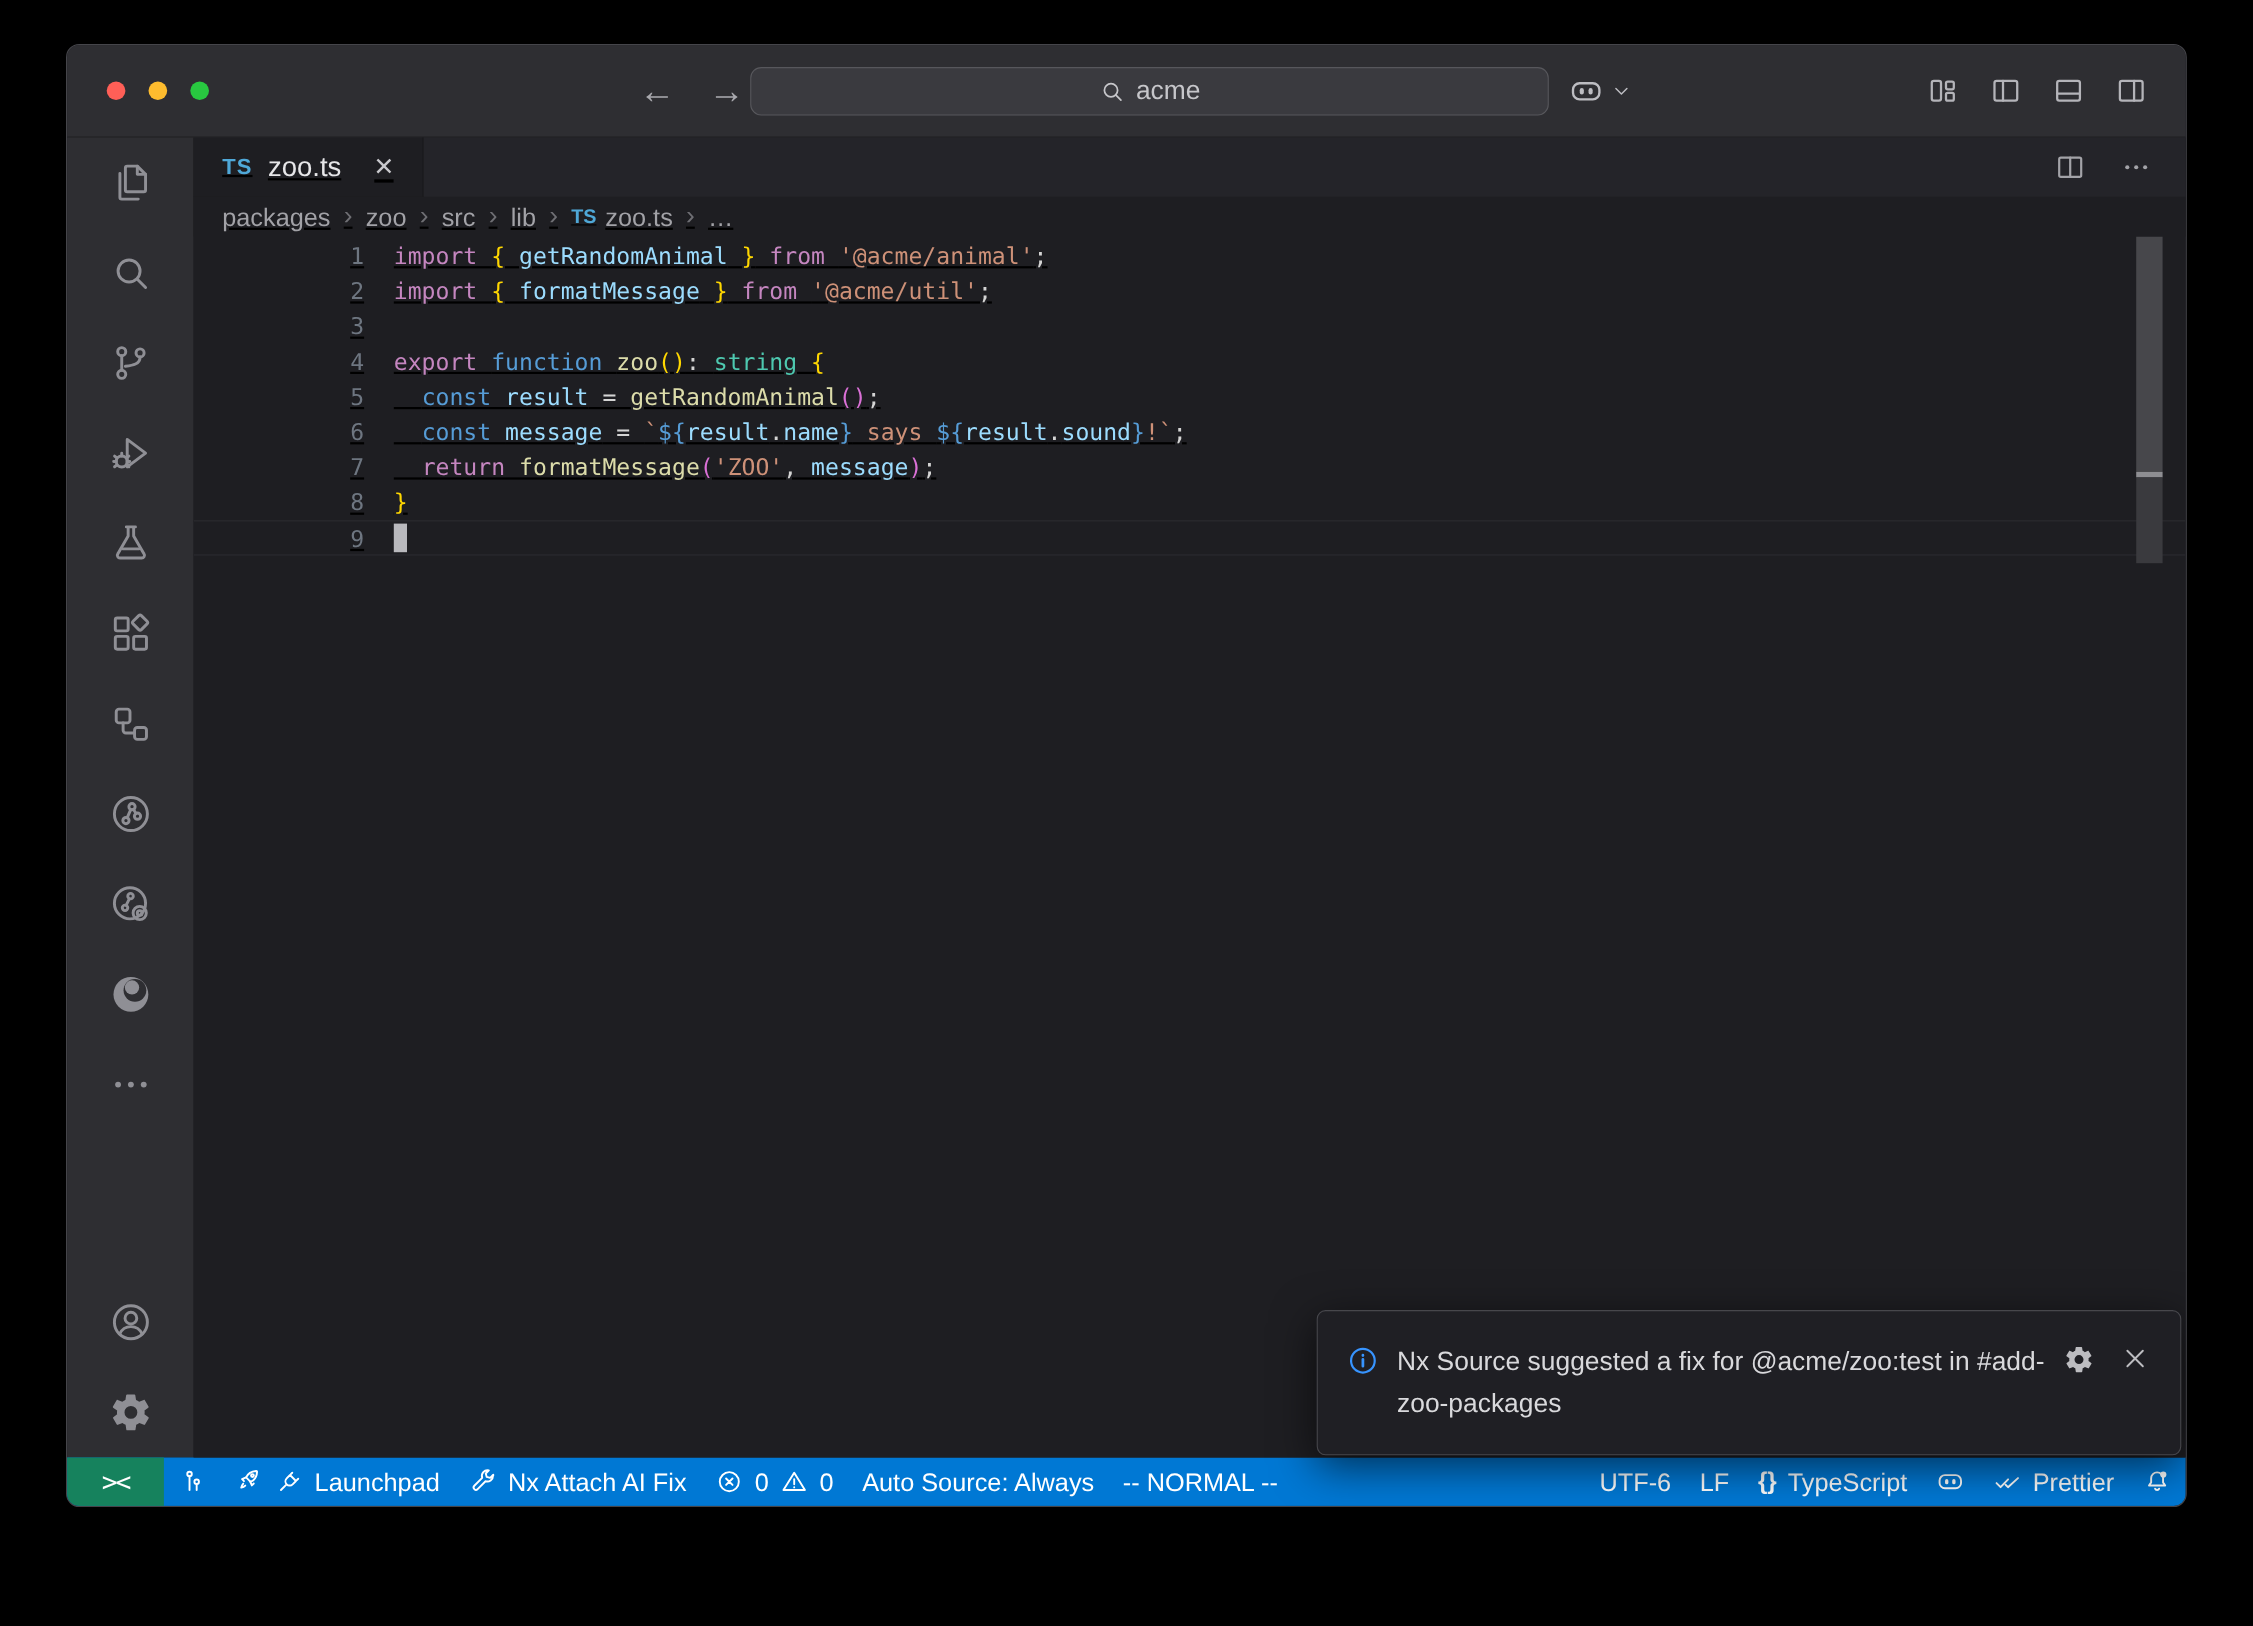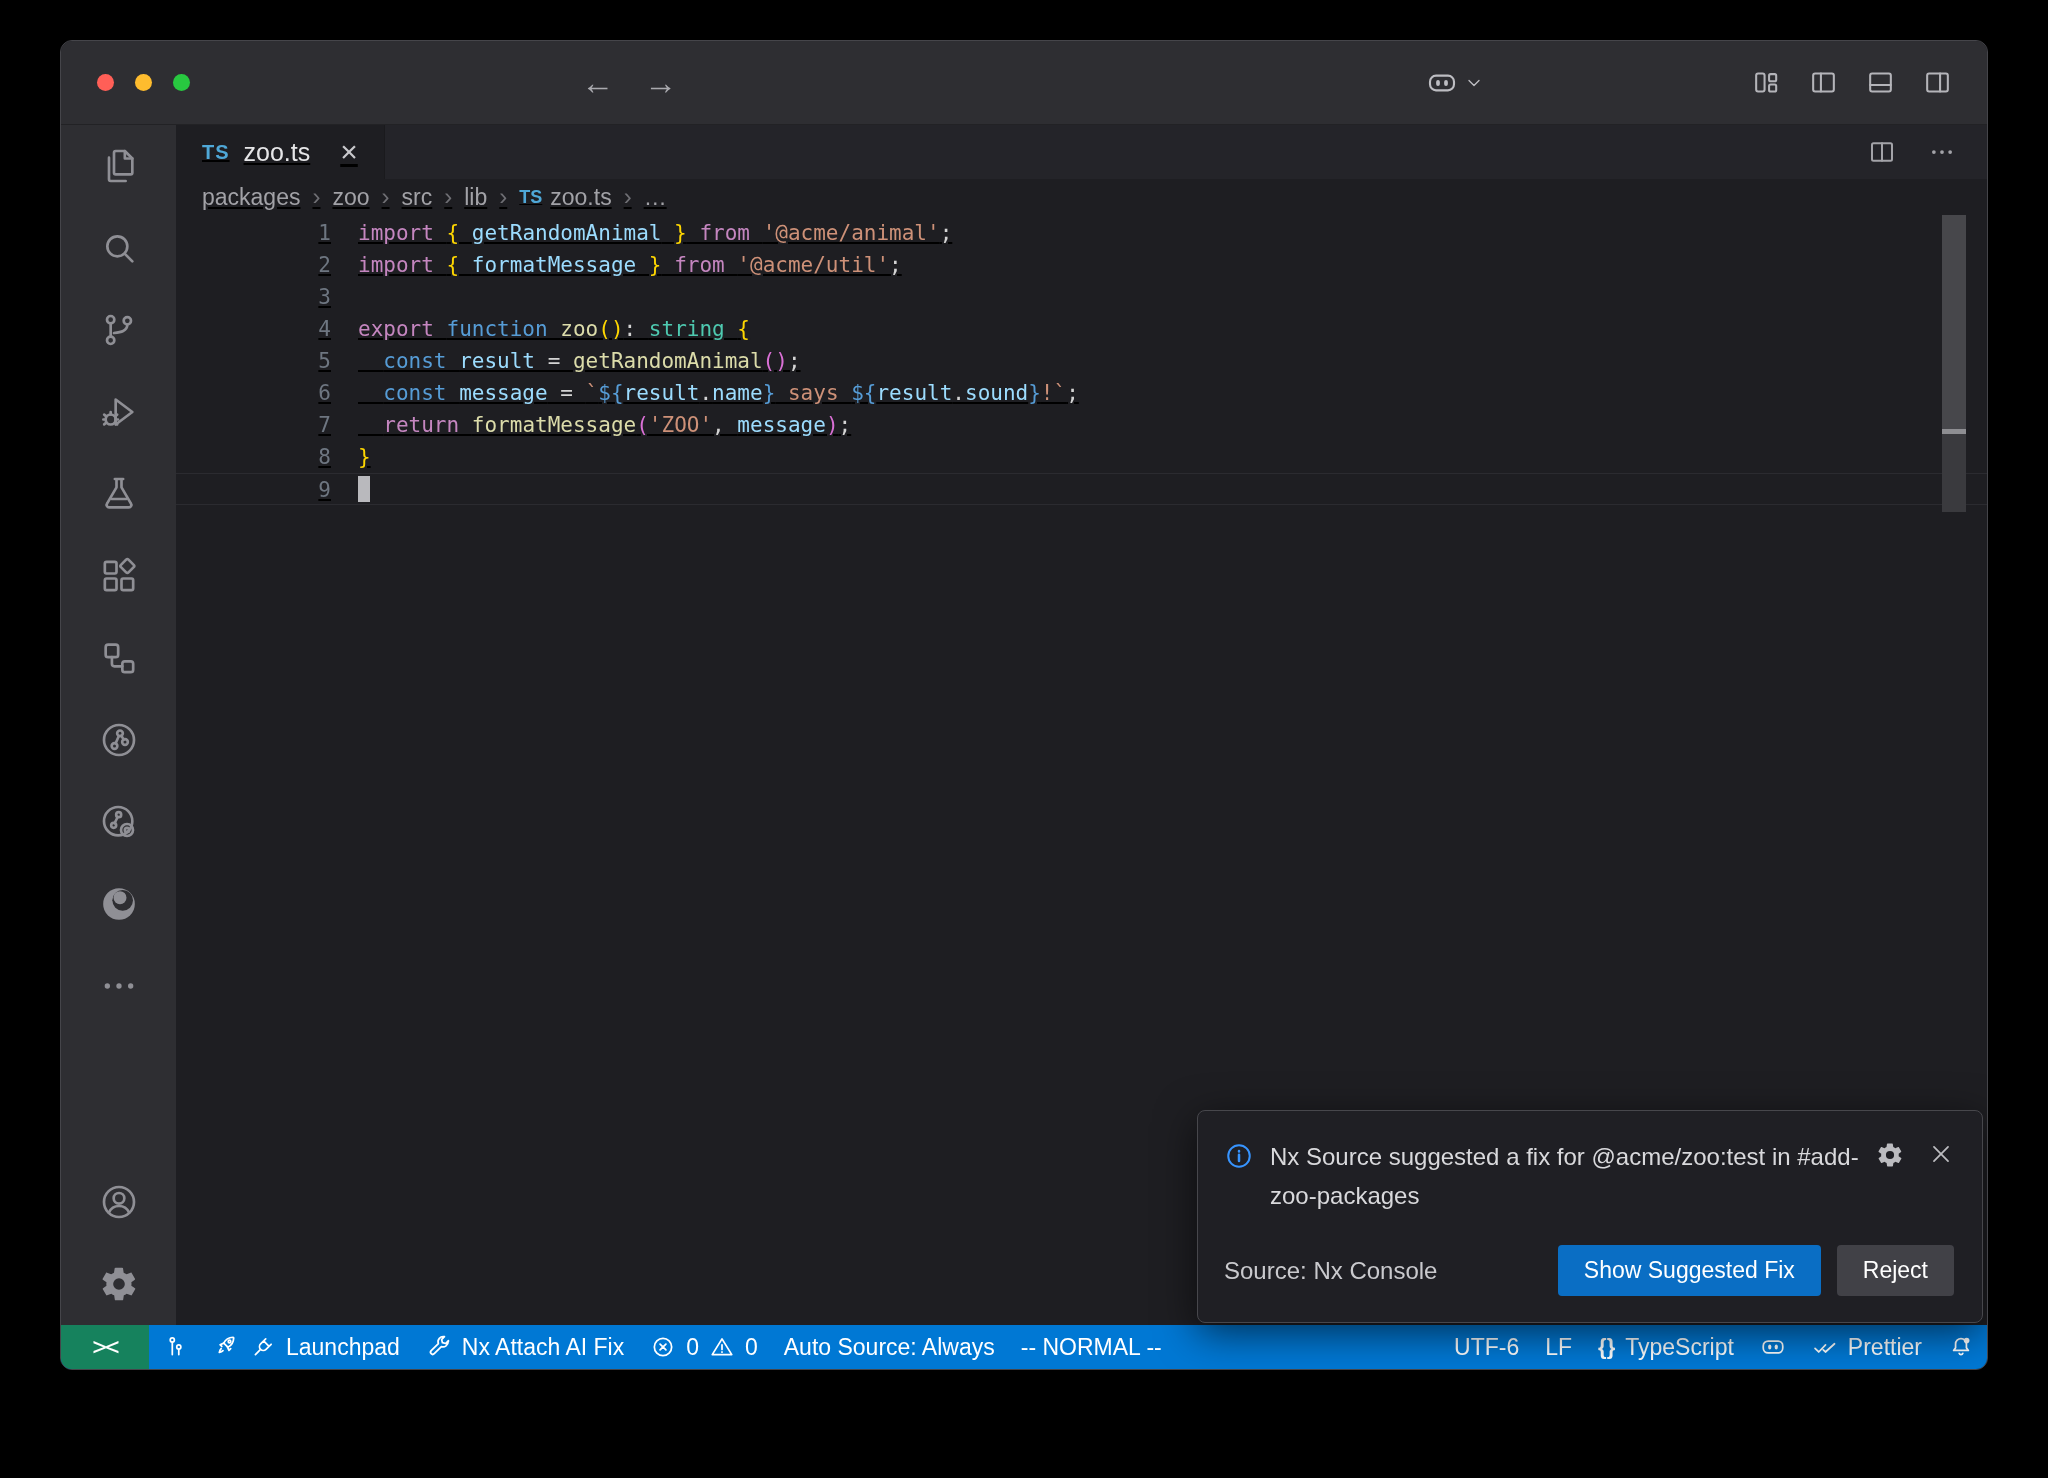--- a/index.html
+++ b/index.html
@@ -99,20 +99,29 @@
   <div class="titlebar">
     <div class="traffic">
       <span class="dot" id="tl-red" style="background: rgb(255, 95, 87);"></span>
       <span class="dot" id="tl-yellow" style="background: rgb(254, 188, 46);"></span>
       <span class="dot" id="tl-green" style="background: rgb(40, 200, 64);"></span>
     </div>
     <div class="nav-arrows">
       <span>←</span>
       <span>→</span>
     </div>
+    <div class="searchbox">
+      <span class="icon" style="width:24px;height:24px;">
+            <svg viewBox="0 0 24 24" fill="none" stroke="currentColor" stroke-width="1.6" stroke-linecap="round" stroke-linejoin="round">
+              <circle cx="11" cy="11" r="6"></circle>
+              <path d="M15.5 15.5L20 20"></path>
+            </svg>
+          </span>
+      <span>acme</span>
+    </div>
     <div class="copilot-menu">
       <span class="icon" style="width:32px;height:32px;">
             <svg viewBox="0 0 24 24" fill="none" stroke="currentColor" stroke-width="1.6" stroke-linecap="round" stroke-linejoin="round">
               <path d="M7.5 6.5h9A4.5 4.5 0 0 1 21 11v2a4.5 4.5 0 0 1-4.5 4.5h-9A4.5 4.5 0 0 1 3 13v-2a4.5 4.5 0 0 1 4.5-4.5z"></path>
               <rect x="7.6" y="9.8" width="2.8" height="4.4" rx="1.4" fill="currentColor" stroke="none"></rect>
               <rect x="13.6" y="9.8" width="2.8" height="4.4" rx="1.4" fill="currentColor" stroke="none"></rect>
             </svg>
           </span>
       <span class="icon" style="width:20px;height:20px;">
             <svg viewBox="0 0 24 24" fill="none" stroke="currentColor" stroke-width="1.6" stroke-linecap="round" stroke-linejoin="round">
@@ -388,27 +397,20 @@
                 <path d="M19.4 13c0-.3.1-.6.1-1s0-.7-.1-1l2.1-1.6c.2-.2.2-.4.1-.6l-2-3.4c-.1-.2-.4-.3-.6-.2l-2.5 1c-.5-.4-1.1-.7-1.7-1l-.4-2.6c0-.2-.2-.4-.5-.4h-4c-.2 0-.4.2-.5.4l-.4 2.6c-.6.2-1.1.6-1.7 1l-2.5-1c-.2-.1-.5 0-.6.2l-2 3.4c-.1.2-.1.5.1.6L4.5 11c0 .3-.1.6-.1 1s0 .7.1 1l-2.1 1.6c-.2.2-.2.4-.1.6l2 3.4c.1.2.4.3.6.2l2.5-1c.5.4 1.1.7 1.7 1l.4 2.6c0 .2.2.4.5.4h4c.2 0 .4-.2.5-.4l.4-2.6c.6-.2 1.1-.6 1.7-1l2.5 1c.2.1.5 0 .6-.2l2-3.4c.1-.2.1-.5-.1-.6L19.4 13zM12 15.5a3.5 3.5 0 1 1 0-7 3.5 3.5 0 0 1 0 7z"></path>
               </svg>
             </span>
         <span class="icon" style="width:26px;height:26px;">
               <svg viewBox="0 0 24 24" fill="none" stroke="currentColor" stroke-width="1.6" stroke-linecap="round" stroke-linejoin="round">
                 <path d="M5.5 5.5l13 13M18.5 5.5l-13 13"></path>
               </svg>
             </span>
       </div>
     </div>
-    <div class="toast-foot">
-      <span class="toast-source">Source: Nx Console</span>
-      <div class="toast-btns">
-        <button class="btn primary" id="btn-primary" style="background: rgb(10, 110, 196);">Show Suggested Fix</button>
-        <button class="btn secondary">Reject</button>
-      </div>
-    </div>
   </div>
 
   <div class="statusbar" id="statusbar" style="background: rgb(0, 120, 212);">
     <div class="sb-remote" id="sb-remote" style="background: rgb(22, 130, 93);">&gt;&lt;</div>
     <div class="sb-group left" id="sb-left">
           <div class="sb-item">
             <span class="icon">
               <svg viewBox="0 0 24 24" fill="none" stroke="currentColor" stroke-width="1.6" stroke-linecap="round" stroke-linejoin="round">
                 <circle cx="9.5" cy="5.5" r="1.9"></circle>
                 <path d="M9.5 7.4V19"></path>

